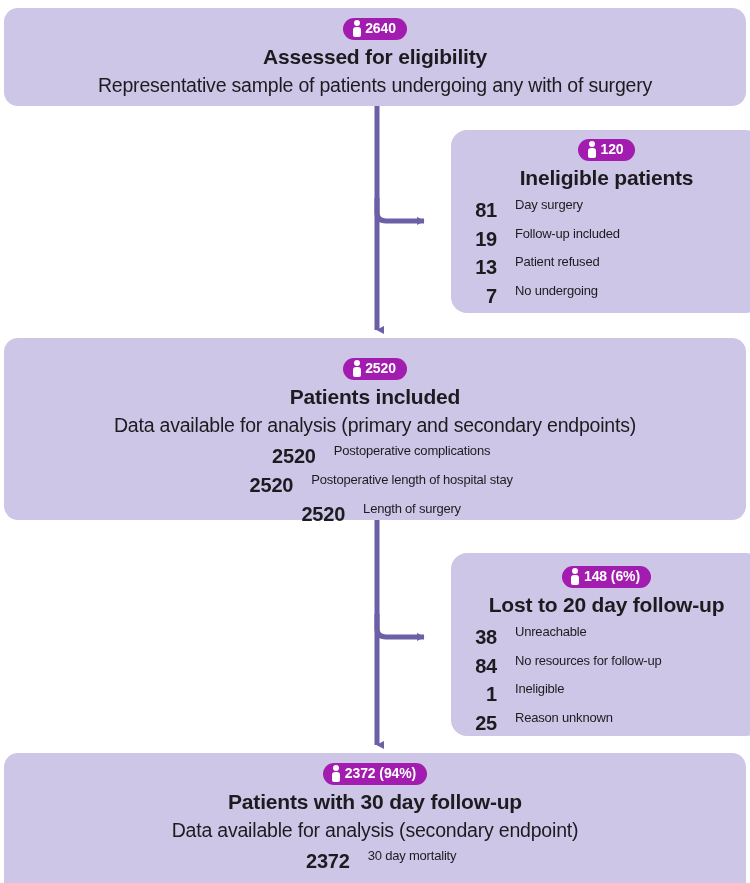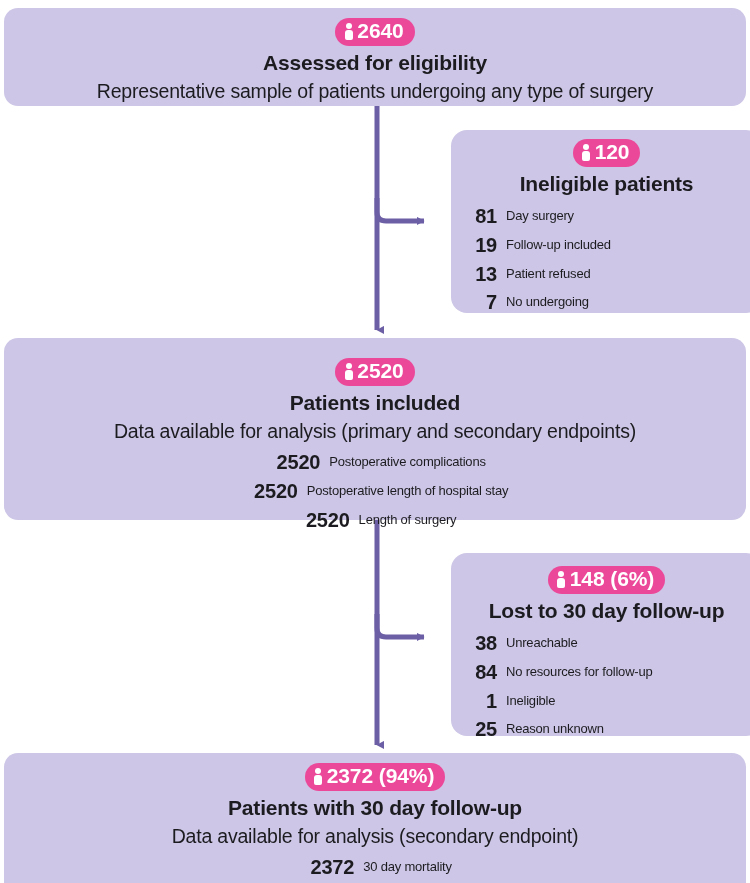--- a/index.html
+++ b/index.html
@@ -43,25 +43,25 @@
   
   .badge-row {
     display: flex;
     justify-content: center;
     align-items: center;
   }
   .badge {
     display: inline-flex;
     align-items: center;
     gap: 4px;
-    background: #ec4899;
+    background: #a21caf;
     color: #ffffff;
     border-radius: 999px;
     padding: 1px 11px 3px 9px;
-    font-size: 21px;
+    font-size: 14px;
     font-weight: 700;
     letter-spacing: -0.1px;
     line-height: 1.15;
     white-space: nowrap;
   }
   .badge .person-icon {
     display: inline-block;
     width: 9px;
     height: 18px;
     position: relative;
@@ -110,22 +110,23 @@
   .item-list {
     margin-top: 4px;
   }
   .item-list.centered {
     display: flex;
     flex-direction: column;
     align-items: center;
   }
   .item {
     display: flex;
-    align-items: center;
+    align-items: flex-start;
     line-height: 1.44;
+    gap: 9px;
   }
   .item-num {
     font-weight: 700;
     font-size: 20px;
     text-align: right;
     flex: 0 0 auto;
     letter-spacing: -0.2px;
   }
   .item-label {
     font-size: 13px;
@@ -174,21 +175,21 @@
   </svg>
 
   <div class="box wide box-1">
     <div class="badge-row">
       <span class="badge">
         <span class="person-icon"></span>
         <span>2640</span>
       </span>
     </div>
     <div class="box-title">Assessed for eligibility</div>
-    <div class="box-subtitle">Representative sample of patients undergoing any type of surgery</div>
+    <div class="box-subtitle">Representative sample of patients undergoing any with of surgery</div>
   </div>
 
   <div class="box side box-2">
     <div class="badge-row">
       <span class="badge">
         <span class="person-icon"></span>
         <span>120</span>
       </span>
     </div>
     <div class="box-title">Ineligible patients</div>
@@ -237,21 +238,21 @@
     </div>
   </div>
 
   <div class="box side box-4">
     <div class="badge-row">
       <span class="badge">
         <span class="person-icon"></span>
         <span>148 (6%)</span>
       </span>
     </div>
-    <div class="box-title">Lost to 30 day follow-up</div>
+    <div class="box-title">Lost to 20 day follow-up</div>
     <div class="item-list">
       <div class="item">
         <span class="item-num">38</span>
         <span class="item-label">Unreachable</span>
       </div>
       <div class="item">
         <span class="item-num">84</span>
         <span class="item-label">No resources for follow-up</span>
       </div>
       <div class="item">

